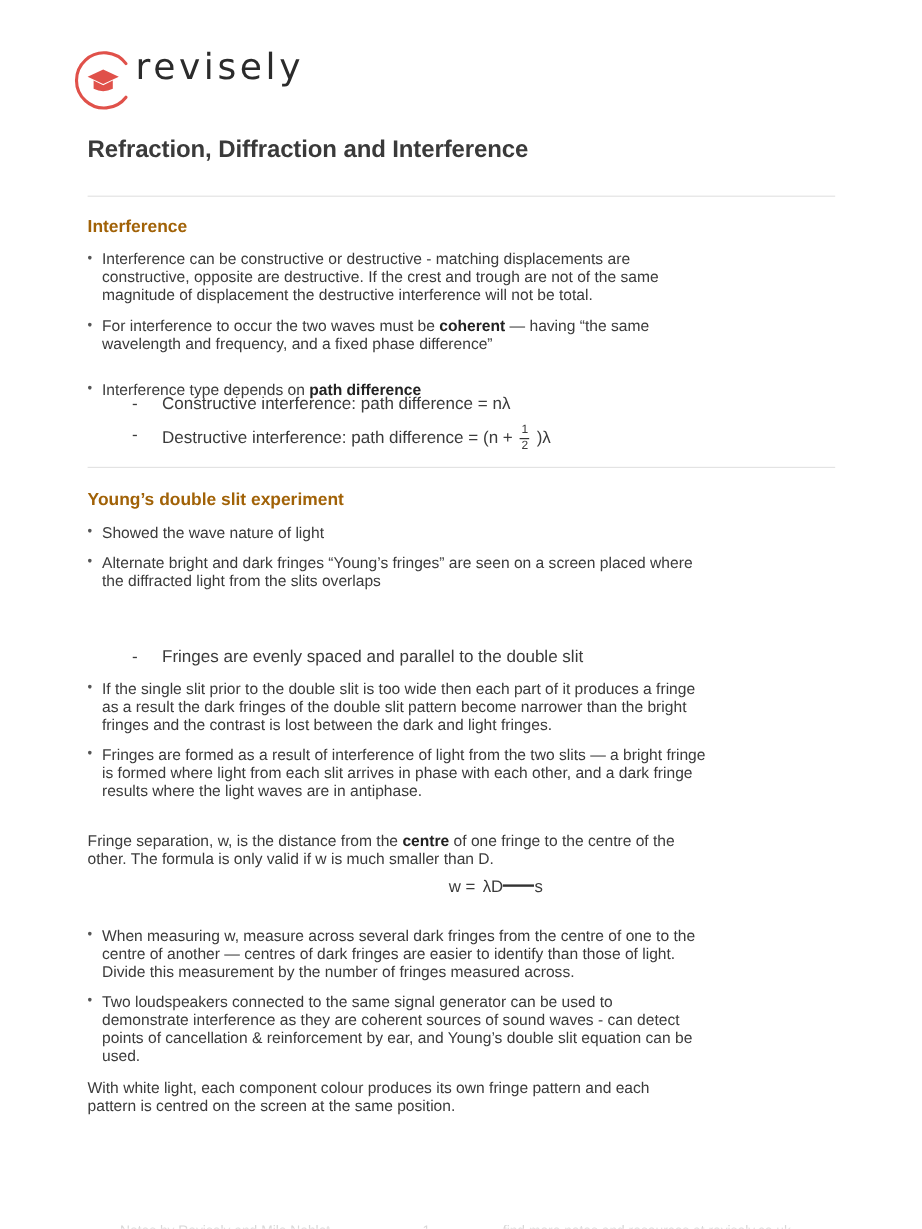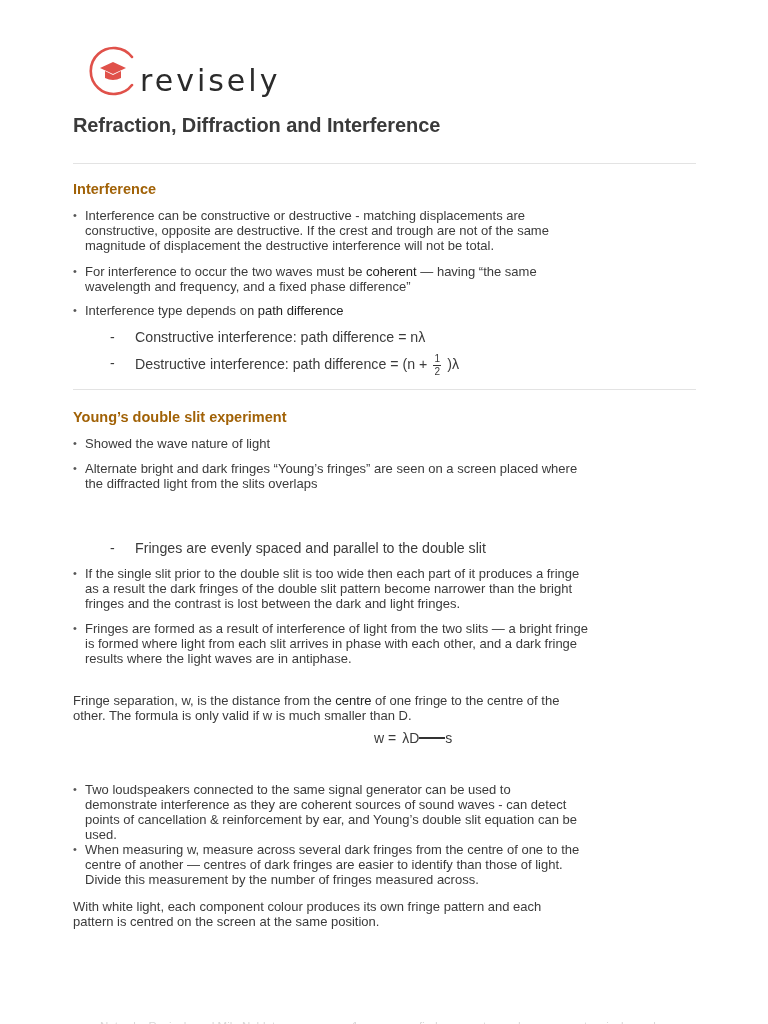--- a/index.html
+++ b/index.html
@@ -1,30 +1,30 @@
 <!DOCTYPE html>
 <html><head>
 <meta charset="utf-8">
 <style>
   html, body { margin: 0; padding: 0; background: #ffffff; }
   body { width: 768px; height: 1024px; position: relative; overflow: hidden;
          font-family: "Liberation Sans", "DejaVu Sans", sans-serif; color: #333333; }
-  .logo { position: absolute; left: 88px; top: 42px; height: 54px; display: flex; align-items: flex-end; }
+  .logo { position: absolute; left: 61px; top: 42px; height: 54px; display: flex; align-items: flex-start; }
   .logo svg { display: block; }
   .logo-text { font-family: "DejaVu Sans", sans-serif; font-size: 30px; letter-spacing: 3px; color: #2b2b2b; margin-left: 2px; line-height: 1; }
   .title { position: absolute; left: 73px; top: 114px; margin: 0; font-size: 20px; font-weight: bold; color: #3a3a3a; letter-spacing: -0.1px; }
   .rule { position: absolute; left: 73px; width: 623px; height: 1px; background: #e3e3e3; }
   .h2 { position: absolute; left: 73px; margin: 0; font-size: 14.5px; font-weight: bold; color: #a16207; }
   .block { position: absolute; left: 73px; width: 650px; font-size: 13px; line-height: 15px; color: #3b3b3b; }
   .bullet { position: relative; padding-left: 12px; }
   .bullet::before { content: "•"; position: absolute; left: 0; top: 0; font-size: 11px; color: #555; }
   .dash { position: absolute; left: 110px; font-size: 14.2px; line-height: 15px; color: #3b3b3b; }
   .dash .mark { position: absolute; left: 0; }
   .dash .txt { position: absolute; left: 25px; white-space: nowrap; }
-  b { font-weight: normal; color: #222; }
+  b { font-weight: bold; color: #222; }
   .frac { display: inline-flex; flex-direction: column; align-items: center; vertical-align: middle; font-size: 10px; line-height: 10px; margin: 0 2px; }
   .frac .bar { width: 8px; height: 1px; background: #333; margin: 1px 0; }
   .formula { position: absolute; left: 374px; top: 730px; display: flex; align-items: center; font-size: 14px; color: #3b3b3b; }
   .formula .bigfrac { display: inline-flex; flex-direction: row; align-items: center; margin-left: 6px; }
   .formula .bigfrac .bar { width: 26px; height: 1.5px; background: #333; margin: 2px 0; }
   .footer { position: absolute; top: 988px; font-size: 11.5px; color: #d8d8d8; white-space: nowrap; margin-top: 32px; }
 </style>
 </head>
 <body>
 
@@ -45,21 +45,21 @@
 <div class="block" style="top:208px">
   <div class="bullet">
     <div>Interference can be constructive or destructive - matching displacements are</div>
     <div>constructive, opposite are destructive. If the crest and trough are not of the same</div>
     <div>magnitude of displacement the destructive interference will not be total.</div>
   </div>
   <div class="bullet" style="margin-top:11px">
     <div><span>For interference to occur the two waves must be </span><b>coherent</b><span> — having “the same</span></div>
     <div>wavelength and frequency, and a fixed phase difference”</div>
   </div>
-  <div class="bullet" style="margin-top:9px">
+  <div class="bullet" style="margin-top:23px">
     <div><span>Interference type depends on </span><b>path difference</b></div>
   </div>
 </div>
 
 <div class="dash" style="top:330px">
   <span class="mark">-</span>
   <span class="txt">Constructive interference: path difference = nλ</span>
 </div>
 <div class="dash" style="top:356px">
   <span class="mark">-</span>
@@ -110,30 +110,30 @@
 <div class="formula">
   <span>w =</span>
   <span class="bigfrac">
     <span>λD</span>
     <span class="bar"></span>
     <span>s</span>
   </span>
 </div>
 
 <div class="block" style="top:772px">
+  <div class="bullet">
+    <div>When measuring w, measure across several dark fringes from the centre of one to the</div>
+    <div>centre of another — centres of dark fringes are easier to identify than those of light.</div>
+    <div>Divide this measurement by the number of fringes measured across.</div>
+  </div>
   <div class="bullet" style="margin-top:10px">
     <div>Two loudspeakers connected to the same signal generator can be used to</div>
     <div>demonstrate interference as they are coherent sources of sound waves - can detect</div>
     <div>points of cancellation &amp; reinforcement by ear, and Young’s double slit equation can be</div>
     <div>used.</div>
-  </div>
-  <div class="bullet">
-    <div>When measuring w, measure across several dark fringes from the centre of one to the</div>
-    <div>centre of another — centres of dark fringes are easier to identify than those of light.</div>
-    <div>Divide this measurement by the number of fringes measured across.</div>
   </div>
 </div>
 
 <div class="block" style="top:899px">
   <div>With white light, each component colour produces its own fringe pattern and each</div>
   <div>pattern is centred on the screen at the same position.</div>
 </div>
 
 <div class="footer" style="left:100px">Notes by Revisely and Milo Noblet</div>
 <div class="footer" style="left:352px">1</div>

